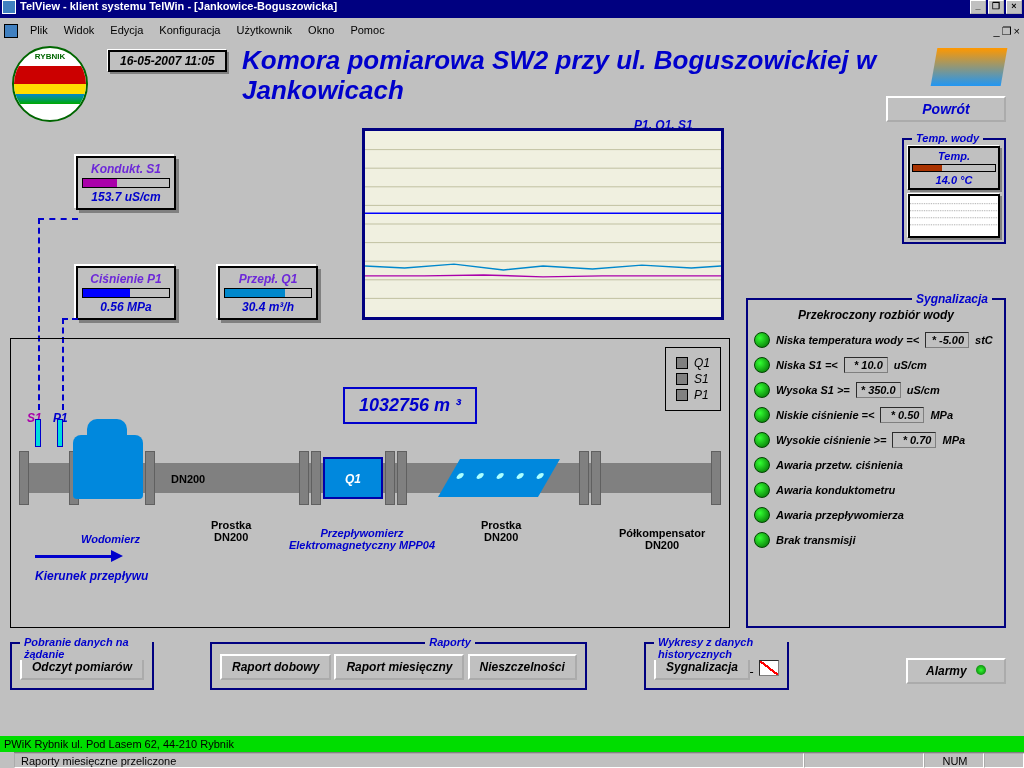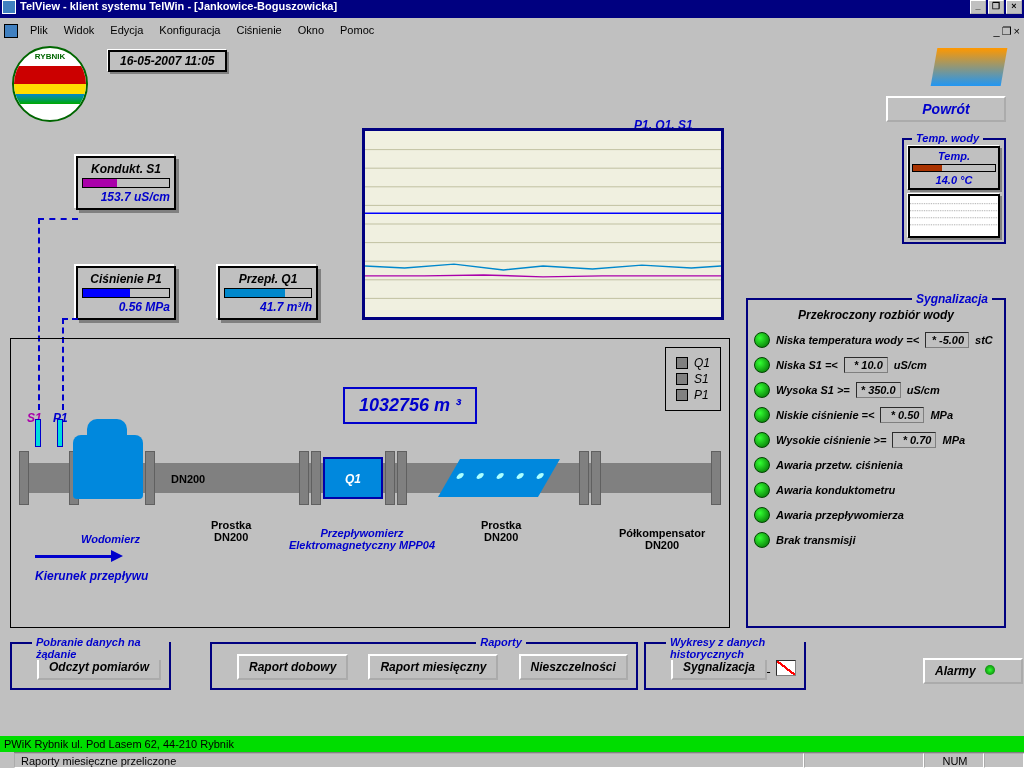--- a/index.html
+++ b/index.html
@@ -30,24 +30,24 @@
 .logo .band-yellow { position: absolute; top: 36px; left: 0; right: 0; height: 10px; background: #ffdd00; }
 .logo .band-green { position: absolute; top: 46px; left: 0; right: 0; height: 10px; background: linear-gradient(#0088cc,#00aa00); }
 .logo .txt { position: absolute; top: 4px; width: 100%; text-align: center; font-size: 8px; color: #006600; font-weight: bold; }
 
 .logo2 { position: absolute; right: 20px; top: 10px; width: 70px; height: 38px; background: linear-gradient(#ff9800,#2196f3); transform: skew(-10deg); }
 
 .return-btn { position: absolute; right: 18px; top: 58px; width: 120px; height: 26px; border: 2px outset #fff; background: #c0c0c0; color: #0000cc; font-weight: bold; font-style: italic; font-size: 14px; text-align: center; line-height: 22px; cursor: pointer; }
 
 
 .meas-box { position: absolute; border: 2px solid #000; background: #c0c0c0; box-shadow: 3px 3px 0 #808080, -2px -2px 0 #fff; padding: 4px; text-align: center; font-weight: bold; font-style: italic; font-size: 12px; }
-.meas-box .label { color: #000000; }
+.meas-box .label { color: #6d28d9; }
 .meas-box .bar { height: 10px; background: #c0c0c0; margin: 2px 0; border: 1px solid #000; position: relative; }
 .meas-box .bar .fill { position: absolute; left: 0; top: 0; bottom: 0; }
-.meas-box .value { color: #0000cc; text-align: right; }
+.meas-box .value { color: #0000cc; }
 
 .kondukt { left: 76px; top: 118px; width: 100px; }
 .kondukt .bar .fill { width: 40%; background: #aa00aa; }
 .cisnienie { left: 76px; top: 228px; width: 100px; }
 .cisnienie .bar .fill { width: 55%; background: #0000ff; }
 .przepl { left: 218px; top: 228px; width: 100px; }
 .przepl .bar .fill { width: 70%; background: #0088cc; }
 
 
 .chart-box { position: absolute; left: 362px; top: 90px; width: 362px; height: 192px; border: 3px solid #000080; background: #f0f0e0; }
@@ -103,22 +103,22 @@
 
 .sygn-box { position: absolute; right: 18px; top: 260px; width: 260px; height: 330px; border: 2px solid #000080; padding: 8px 6px; }
 .sygn-box .frame-title { position: absolute; top: -8px; right: 12px; background: #c0c0c0; padding: 0 4px; color: #0000cc; font-weight: bold; font-style: italic; font-size: 12px; }
 .sygn-head { text-align: center; font-weight: bold; font-style: italic; font-size: 12px; margin-bottom: 10px; }
 .sygn-row { display: flex; align-items: center; gap: 6px; margin: 9px 0; font-weight: bold; font-style: italic; font-size: 11px; }
 .led { width: 16px; height: 16px; border-radius: 50%; background: radial-gradient(circle at 35% 35%, #33ff33, #006600); border: 1px solid #004400; flex-shrink: 0; }
 .thresh { border: 1px inset #808080; background: #c0c0c0; padding: 1px 4px; font-style: italic; min-width: 44px; display: inline-block; text-align: right; }
 
 
 .bottom-group { position: absolute; border: 2px solid #000080; padding: 10px 8px 8px; }
-.bottom-group .frame-title { position: absolute; top: -8px; left: 20px; background: #c0c0c0; padding: 0 4px; color: #0000cc; font-weight: bold; font-style: italic; font-size: 11px; }
-.btn { border: 2px outset #fff; background: #c0c0c0; padding: 4px 10px; font-weight: bold; font-style: italic; font-size: 12px; cursor: pointer; display: inline-block; margin-left: 17px; }
+.bottom-group .frame-title { position: absolute; top: -8px; left: 8px; background: #c0c0c0; padding: 0 4px; color: #0000cc; font-weight: bold; font-style: italic; font-size: 11px; }
+.btn { border: 2px outset #fff; background: #c0c0c0; padding: 4px 10px; font-weight: bold; font-style: italic; font-size: 12px; cursor: pointer; display: inline-block; }
 .bg1 { left: 10px; top: 604px; }
 .bg2 { left: 210px; top: 604px; }
 .bg3 { left: 644px; top: 604px; text-decoration: underline; }
 .alarmy { position: absolute; right: 18px; top: 620px; width: 100px; }
 .alarmy .led-sm { width: 10px; height: 10px; border-radius: 50%; background: radial-gradient(circle,#33ff33,#006600); display: inline-block; margin-left: 6px; }
 .chart-icon { width: 20px; height: 16px; border: 1px inset #808080; display: inline-block; vertical-align: middle; margin-left: 6px; background: linear-gradient(to top right, transparent 45%, #f00 45%, #f00 55%, transparent 55%), #fff; }
 
 
 .greenbar { position: absolute; left: 0; right: 0; bottom: 16px; height: 16px; background: #00dd00; color: #000; font-size: 11px; padding: 2px 4px; }
 .statusbar { position: absolute; left: 0; right: 0; bottom: 0; height: 16px; background: #c0c0c0; border-top: 1px solid #808080; font-size: 11px; display: flex; margin-left: 14px; }
@@ -138,41 +138,42 @@
     <span class="winbtn">×</span>
   </span>
 </div>
 
 <div class="menubar">
   <span class="menu-icon"></span>
   <span class="menuitem">Plik</span>
   <span class="menuitem">Widok</span>
   <span class="menuitem">Edycja</span>
   <span class="menuitem">Konfiguracja</span>
-  <span class="menuitem">Ciśnienie</span>
+  <span class="menuitem">Użytkownik</span>
   <span class="menuitem">Okno</span>
   <span class="menuitem">Pomoc</span>
   <span class="right">
     <span class="winbtn">_</span>
     <span class="winbtn">❐</span>
     <span class="winbtn">×</span>
   </span>
 </div>
 
 <div class="canvas">
 
   <div class="logo">
     <div class="txt">RYBNIK</div>
     <div class="band-red"></div>
       <div class="band-yellow"></div>
       <div class="band-green"></div>
   </div>
 
   <div class="datetime-box">16-05-2007 11:05</div>
 
+  <div class="page-title"><span>Komora pomiarowa SW2  przy ul. Boguszowickiej w Jankowicach</span></div>
 
   <div class="logo2"></div>
 
   <div class="return-btn">Powrót</div>
 
   <div class="meas-box kondukt">
     <div class="label">Kondukt. S1</div>
     <div class="bar">
         <div class="fill"></div>
       </div>
@@ -183,21 +184,21 @@
     <div class="bar">
         <div class="fill"></div>
       </div>
     <div class="value">0.56 MPa</div>
   </div>
   <div class="meas-box przepl">
     <div class="label">Przepł. Q1</div>
     <div class="bar">
         <div class="fill"></div>
       </div>
-    <div class="value">41.7 m³/h</div>
+    <div class="value">30.4 m³/h</div>
   </div>
 
   <div class="dash-v" style="left:38px; top:180px; height:192px;"></div>
   <div class="dash-h" style="left:38px; top:180px; width:40px;"></div>
   <div class="dash-v" style="left:62px; top:280px; height:92px;"></div>
   <div class="dash-h" style="left:62px; top:280px; width:16px;"></div>
 
   <div class="chart-title">P1, Q1, S1</div>
   <div class="chart-box">
     <svg viewBox="0 0 360 190" preserveAspectRatio="none">
@@ -366,21 +367,21 @@
     <span class="btn">Raport dobowy</span>
     <span class="btn">Raport miesięczny</span>
     <span class="btn">Nieszczelności</span>
   </div>
   <div class="bottom-group bg3">
     <div class="frame-title">Wykresy z danych historycznych</div>
     <span class="btn">Sygnalizacja</span>
     <span class="chart-icon"></span>
   </div>
   <div class="alarmy">
-    <span class="btn" style="width:100%; text-align:left;">
+    <span class="btn" style="width:100%; text-align:center;">
       <span>Alarmy</span>
       <span class="led-sm"></span>
     </span>
   </div>
 
 </div>
 
 <div class="greenbar">PWiK Rybnik ul. Pod Lasem 62, 44-210 Rybnik</div>
 <div class="statusbar">
   <div class="cell grow">Raporty miesięczne przeliczone</div>

